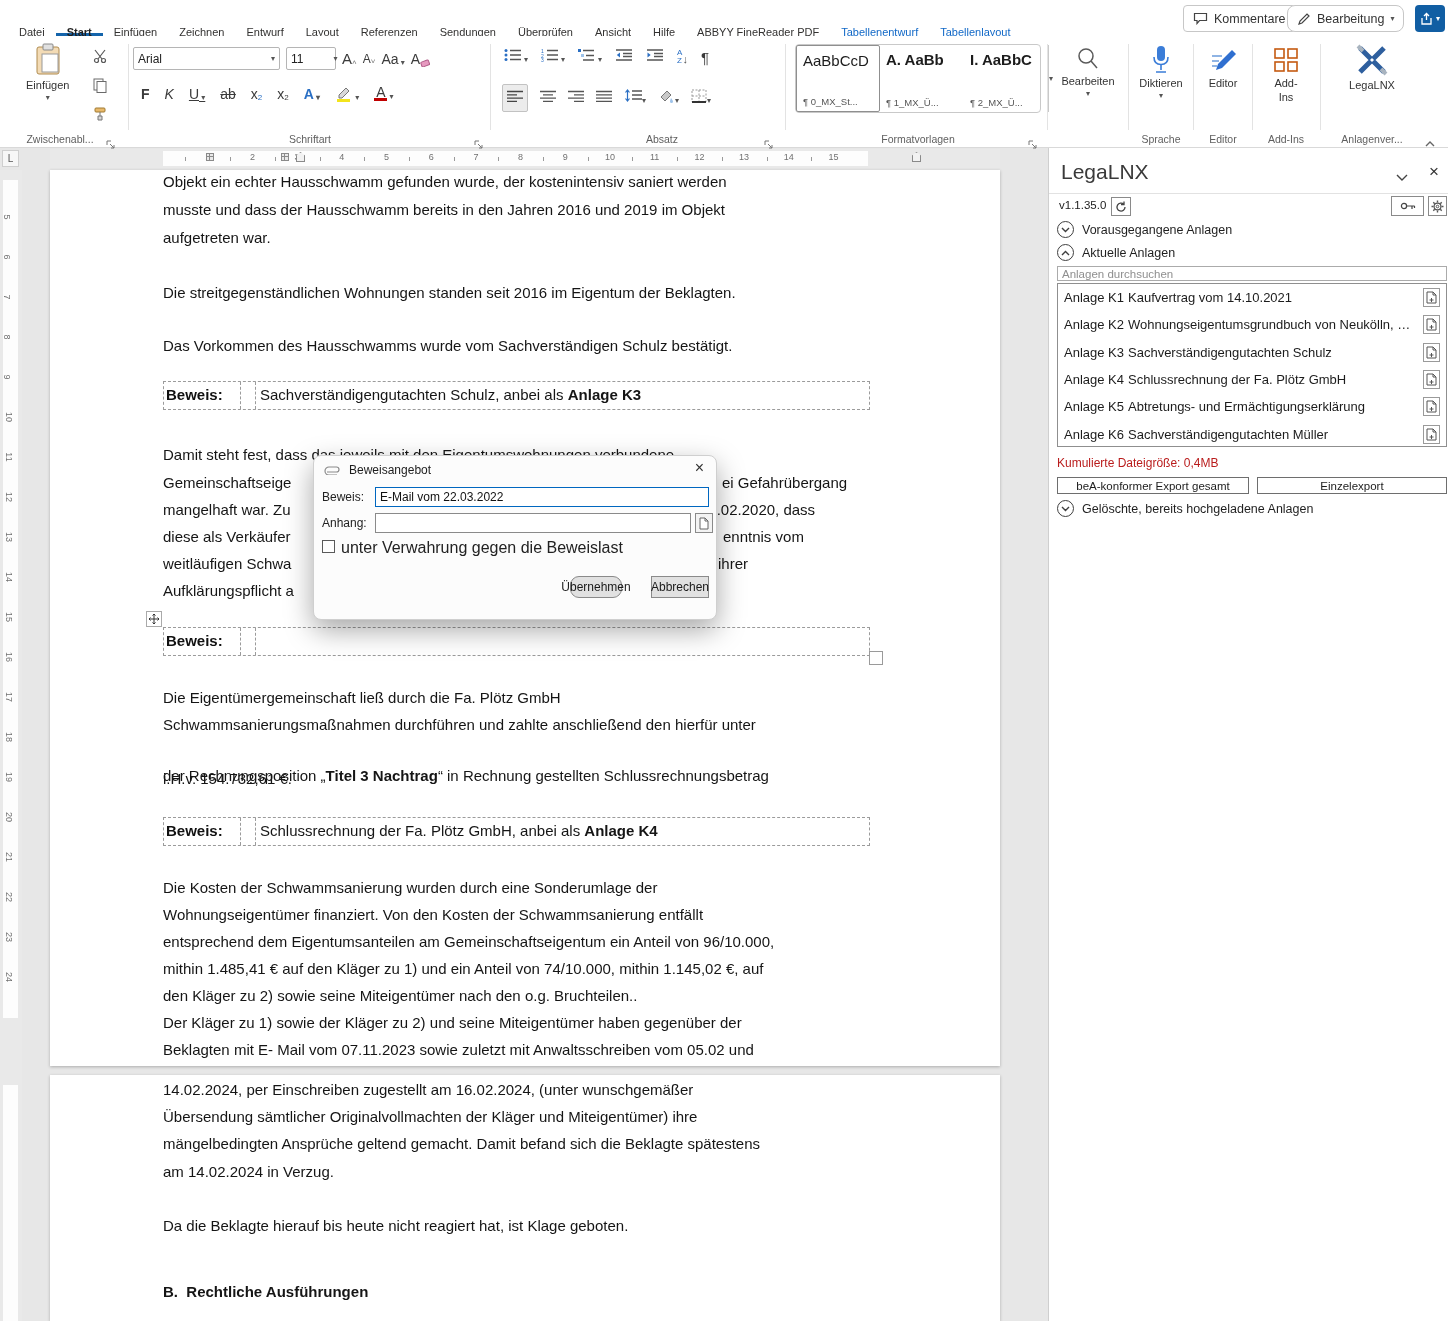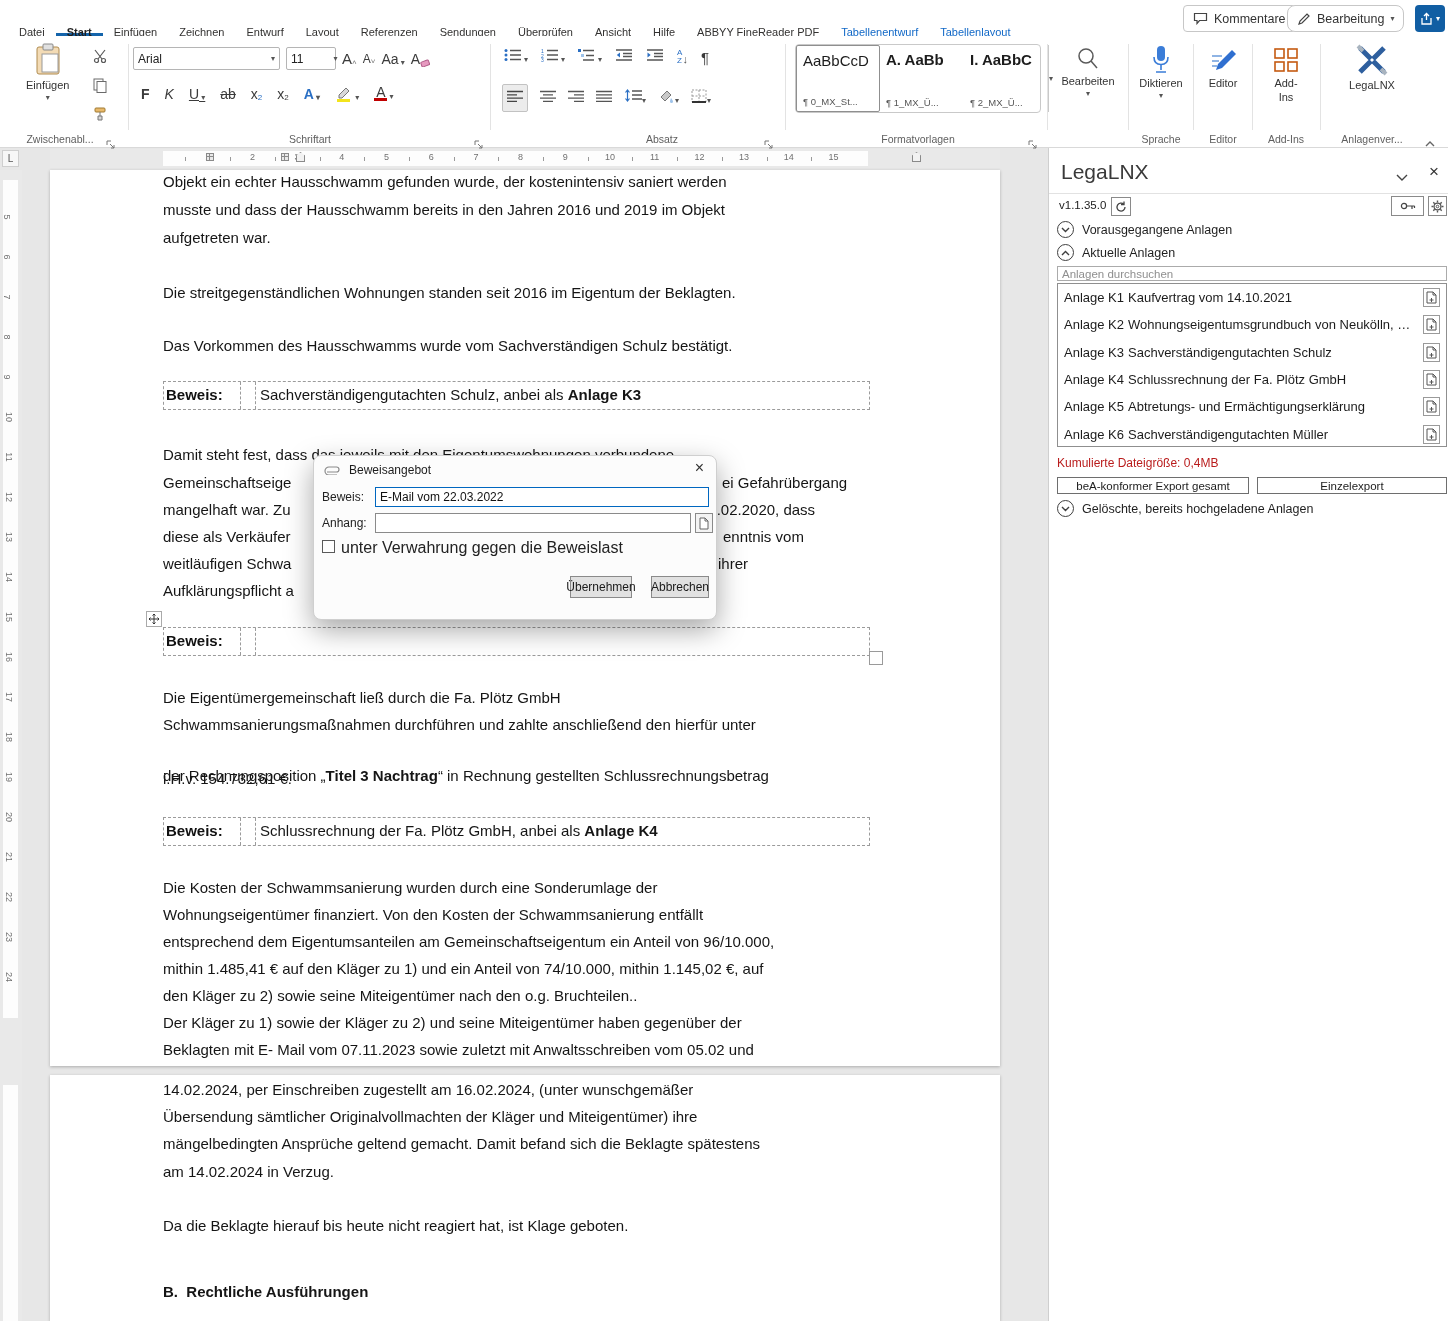--- a/index.html
+++ b/index.html
@@ -90,21 +90,21 @@
   .dlg-input { position:absolute; height:20px; background:#fff; font-size:12px; color:#111;
     padding:0 4px; display:flex; align-items:center; }
   #beweis-input { left:61px; top:31px; width:334px; border:1px solid #0067c0; }
   #anhang-input { left:61px; top:57px; width:316px; border:1px solid #8a8a8a; }
   #attach-btn { position:absolute; left:381px; top:57px; width:18px; height:20px; border:1px solid #8a8a8a;
     background:#f3f3f3; display:flex; align-items:center; justify-content:center; }
   #dlg-check { position:absolute; left:8px; top:84px; width:13px; height:13px; border:1px solid #5a5a5a; background:#fff; }
   #dlg-checklabel { position:absolute; left:27px; top:83px; font-size:16px; color:#222; }
   .dlg-btn { position:absolute; top:120px; height:22px; background:#e1e1e1; border:1px solid #8a8a8a;
     font-size:12px; color:#1a1a1a; display:flex; align-items:center; justify-content:center; }
-  #btn-apply { left:256px; width:62px; }
+  #btn-apply { left:256px; width:52px;border-radius:9px; }
   #btn-cancel { left:337px; width:58px; }
 
   
   #panel { position:absolute; left:1048px; top:148px; width:400px; height:1173px; background:#fff;
     border-left:1px solid #cfcfcf; }
   #panel-title { position:absolute; left:12px; top:12px; font-size:21px; color:#3a3a3a; }
   #panel-chevron { position:absolute; left:346px; top:20px; }
   #panel-close { position:absolute; left:380px; top:14px; font-size:17px; color:#333; }
   #panel-sep { position:absolute; left:0; top:45px; width:100%; height:1px; background:#e2e2e2; }
   #panel-version { position:absolute; left:10px; top:51px; font-size:11.5px; color:#222; }

